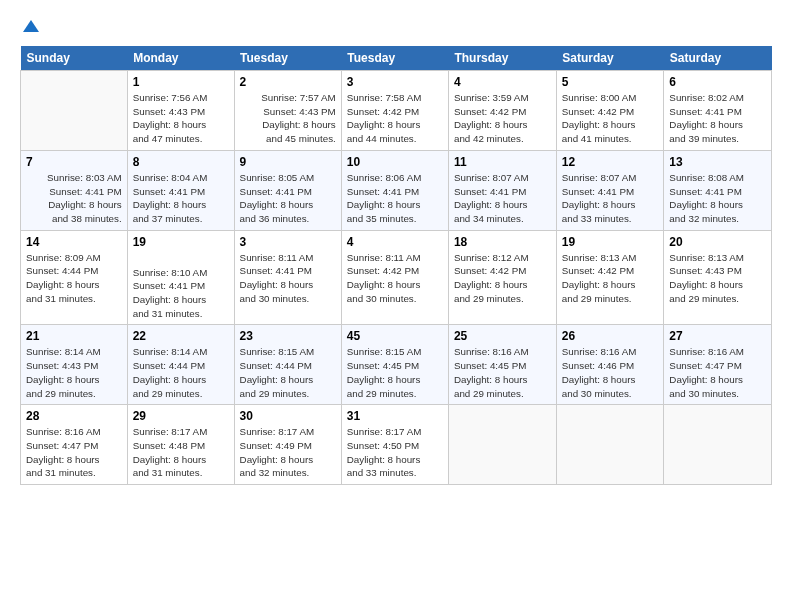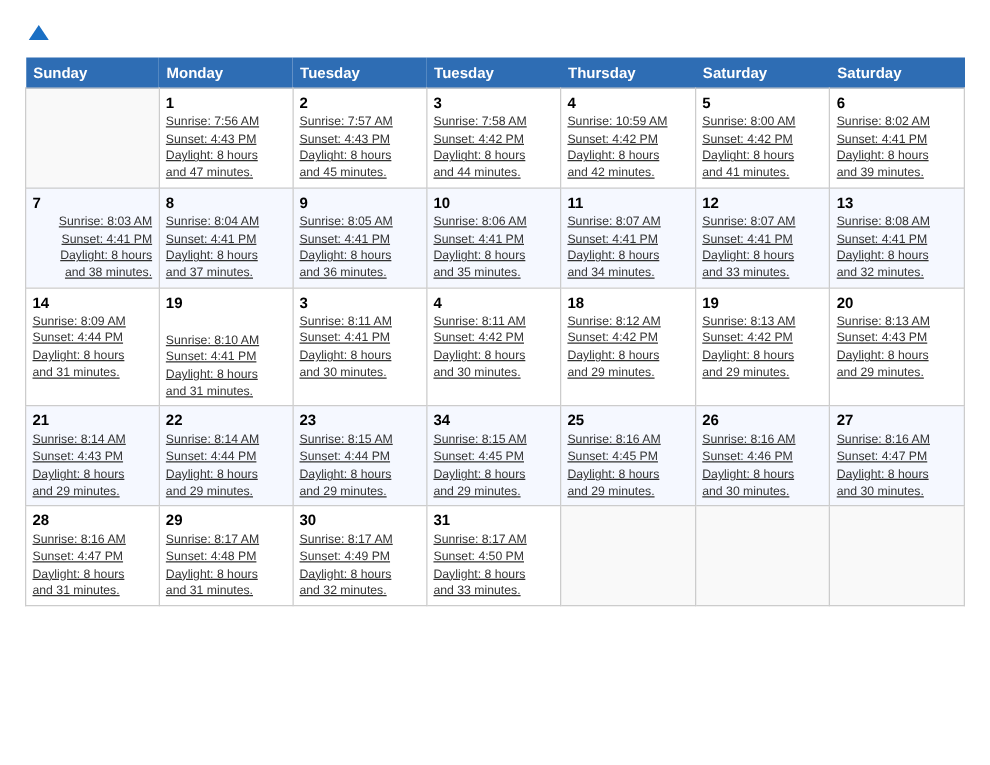--- a/index.html
+++ b/index.html
@@ -78,21 +78,20 @@
     .day-number {
       font-weight: bold;
       font-size: 12px;
       margin-bottom: 2px;
       display: block;
     }
     .day-info {
       font-size: 9.8px;
       color: #333;
       line-height: 1.4;
-      text-decoration: underline;
     }
     .empty-cell {
       background: #f9f9f9;
     }
   </style>
 </head>
 <body>
 
 <div class="page">
   <div class="header">
@@ -130,35 +129,35 @@
           <td class="empty-cell"></td>
           <td>
             <span class="day-number">1</span>
             <div class="day-info" style="white-space: pre-line;">Sunrise: 7:56 AM
 Sunset: 4:43 PM
 Daylight: 8 hours
 and 47 minutes.</div>
           </td>
           <td>
             <span class="day-number">2</span>
-            <div class="day-info" style="white-space: pre-line;">Sunrise: 7:57 AM
+            <div class="day-info" style="white-space: pre-line; text-align: right;">Sunrise: 7:57 AM
 Sunset: 4:43 PM
 Daylight: 8 hours
 and 45 minutes.</div>
           </td>
           <td>
             <span class="day-number">3</span>
             <div class="day-info" style="white-space: pre-line;">Sunrise: 7:58 AM
 Sunset: 4:42 PM
 Daylight: 8 hours
 and 44 minutes.</div>
           </td>
           <td>
             <span class="day-number">4</span>
-            <div class="day-info" style="white-space: pre-line;">Sunrise: 10:59 AM
+            <div class="day-info" style="white-space: pre-line;">Sunrise: 3:59 AM
 Sunset: 4:42 PM
 Daylight: 8 hours
 and 42 minutes.</div>
           </td>
           <td>
             <span class="day-number">5</span>
             <div class="day-info" style="white-space: pre-line;">Sunrise: 8:00 AM
 Sunset: 4:42 PM
 Daylight: 8 hours
 and 41 minutes.</div>
@@ -289,21 +288,21 @@
 and 29 minutes.</div>
           </td>
           <td>
             <span class="day-number">23</span>
             <div class="day-info" style="white-space: pre-line;">Sunrise: 8:15 AM
 Sunset: 4:44 PM
 Daylight: 8 hours
 and 29 minutes.</div>
           </td>
           <td>
-            <span class="day-number">34</span>
+            <span class="day-number">45</span>
             <div class="day-info" style="white-space: pre-line;">Sunrise: 8:15 AM
 Sunset: 4:45 PM
 Daylight: 8 hours
 and 29 minutes.</div>
           </td>
           <td>
             <span class="day-number">25</span>
             <div class="day-info" style="white-space: pre-line;">Sunrise: 8:16 AM
 Sunset: 4:45 PM
 Daylight: 8 hours

